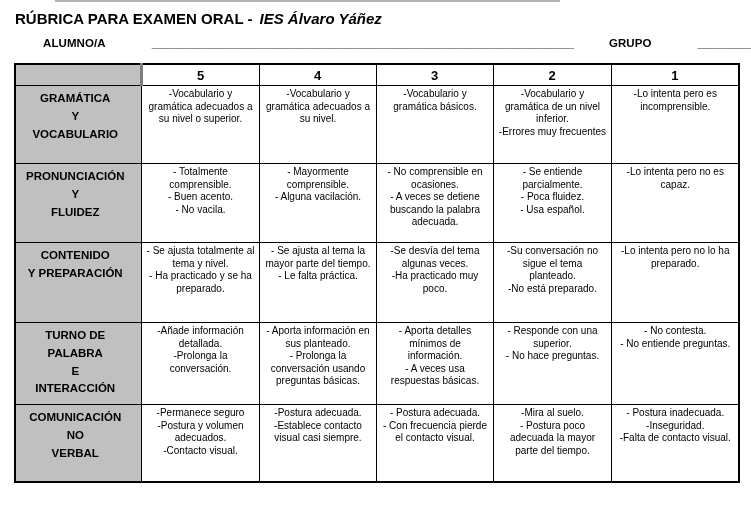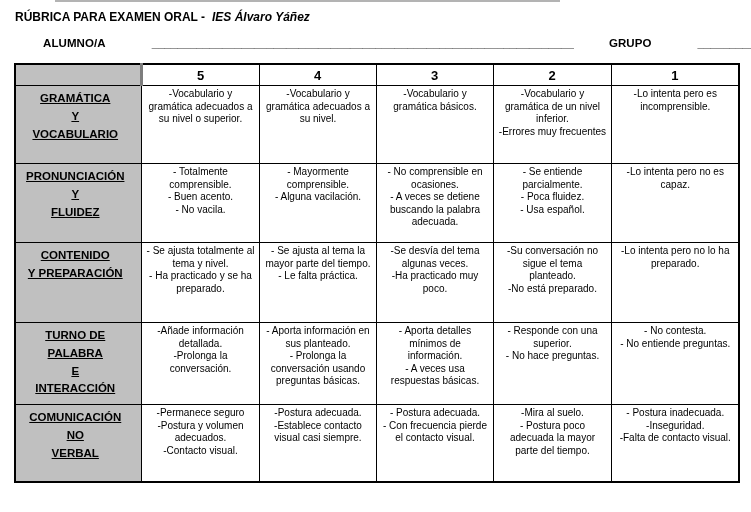--- a/index.html
+++ b/index.html
@@ -9,21 +9,21 @@
     color: #000;
     position: relative;
     overflow: hidden;
   }
   .top-artifact {
     position: absolute; left: 55px; top: 0; width: 505px; height: 2px;
     background: #9a9a9a; opacity: .75;
   }
   .doc-title {
     position: absolute; left: 15px; top: 10px;
-    font-size: 12px; font-weight: bold; white-space: nowrap; text-align: center;
+    font-size: 15px; font-weight: bold; white-space: nowrap; text-align: center;
   }
   .doc-title .school { font-style: italic; margin-left: 7px; }
   .student-line {
     position: absolute; left: 15px; top: 37px; width: 732px;
     font-size: 11.5px; font-weight: bold; white-space: nowrap;
     letter-spacing: .1px;
   }
   .student-line .lbl { margin-right: 3px; margin-left: 28px; }
   .student-line .blank { letter-spacing: 0; margin-left: 43px; }
   .student-line .gap { display: inline-block; width: 7px; }
@@ -37,21 +37,21 @@
   thead th {
     height: 20px; background: #fff; font-size: 13px; font-weight: bold;
     text-align: center; vertical-align: middle; padding: 0;
   }
   thead th + th { border-left: 3px solid #7d7d7d; border-right: 3px solid #7d7d7d; }
   thead th.corner { background: #c0c0c0; border-right: 3px solid #7d7d7d; }
   thead tr { border-bottom: 1px solid #000; }
   td.category {
     background: #c0c0c0; font-weight: bold; text-align: center;
     vertical-align: top; font-size: 11.5px; line-height: 1.55;
-    padding: 4px 12px 0 6px; white-space: pre-line; text-decoration: underline;
+    padding: 4px 12px 0 6px; white-space: pre-line;
   }
   td.level {
     background: #fff; vertical-align: top; text-align: center;
     font-size: 10px; line-height: 1.26;
     padding: 2px 4px 0 5px; white-space: pre-line;
   }
   tr.r1 { height: 78px; }
   tr.r2 { height: 79px; }
   tr.r3 { height: 80px; }
   tr.r4 { height: 82px; }

